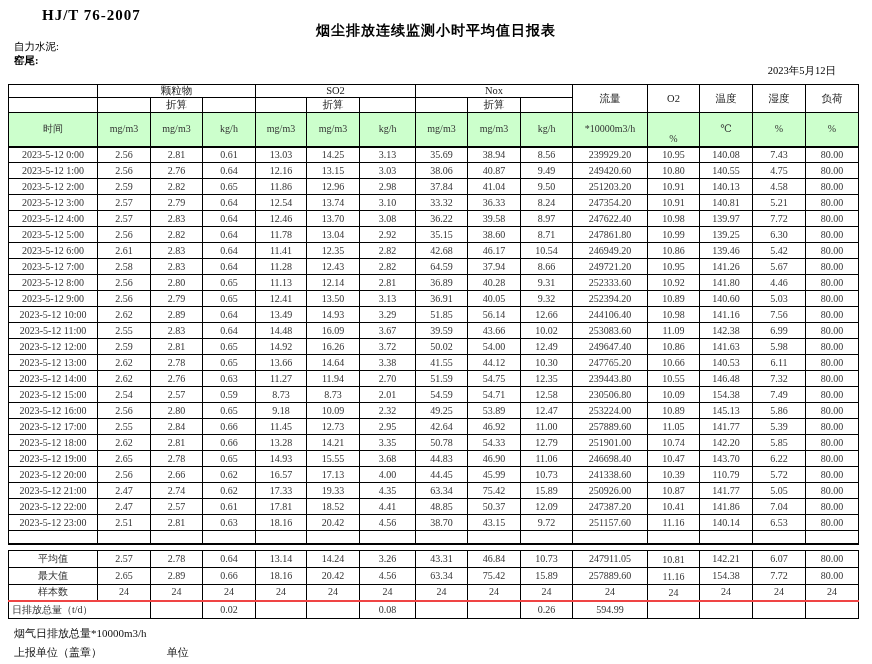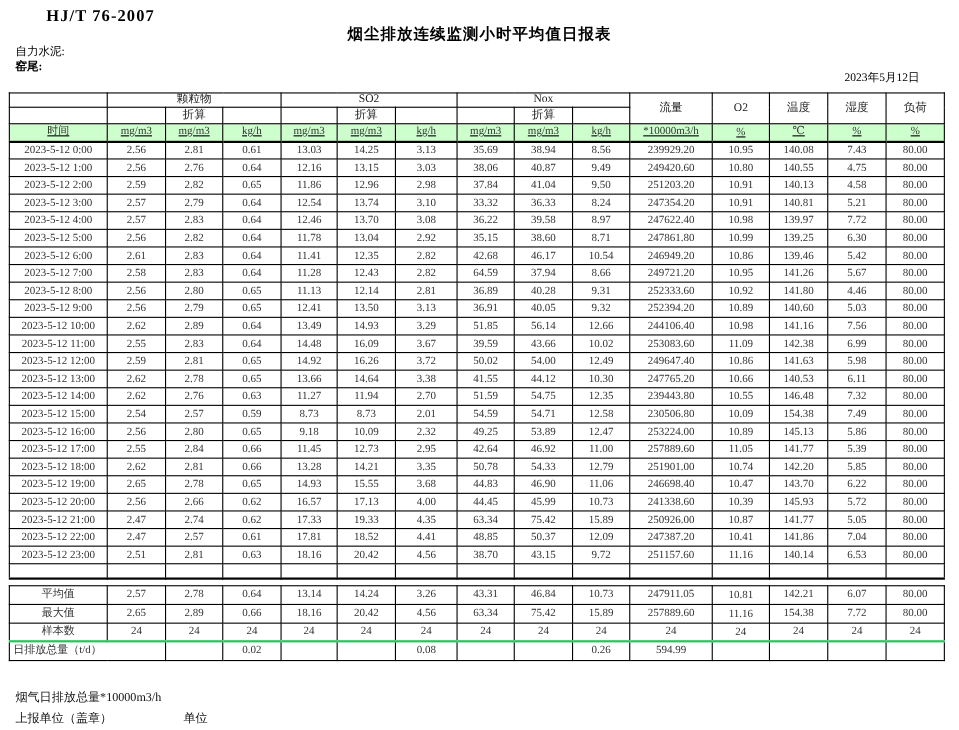--- a/index.html
+++ b/index.html
@@ -19,27 +19,27 @@
   td, th {
     border:1px solid #000; padding:0; margin:0;
     text-align:center; vertical-align:middle;
     font-size:10px; font-weight:normal; color:#333;
     white-space:nowrap; overflow:hidden; box-sizing:border-box;
     line-height:12px;
   }
   thead td, thead th { color:#1a1a1a; font-size:10.5px; }
   tr.h-row1 { height:11px; }
   tr.h-row2 { height:15px; }
-  tbody.units tr { height:16px;text-decoration:underline; }
+  tbody.units tr { height:34px; }
   tbody.units td { border-bottom:2px solid #000; }
   tbody.data tr { height:16px; }
   #tblA { border-bottom:2px solid #000; }
   .gap { height:5px; }
   #tblB tbody tr { height:17px;padding-left:35px; }
-  #tblB tr.day-total td { border-top:2px solid #22c55e; height:17px; }
+  #tblB tr.day-total td { border-top:2px solid #ef4444; height:17px; }
   td.col-11 { vertical-align:bottom; padding-bottom:1px; } 
   tr.day-total td.label-cell { text-align:left; padding-left:3px; }
   tr.empty-row { height:13px; }
 
   .footer { position:absolute; left:14px; top:626px; font-size:11px; color:#111; }
   .footer .line2 { margin-top:4px;text-align:center; }
   .footer .unit-label { display:inline-block; margin-left:62px; }
 </style>
 </head>
 <body>
@@ -460,21 +460,21 @@
           <td class="col-2">2.66</td>
           <td class="col-3">0.62</td>
           <td class="col-4">16.57</td>
           <td class="col-5">17.13</td>
           <td class="col-6">4.00</td>
           <td class="col-7">44.45</td>
           <td class="col-8">45.99</td>
           <td class="col-9">10.73</td>
           <td class="col-10">241338.60</td>
           <td class="col-11">10.39</td>
-          <td class="col-12">145.93</td>
+          <td class="col-12">110.79</td>
           <td class="col-13">5.72</td>
           <td class="col-14">80.00</td>
         </tr>
         <tr>
           <td class="col-0">2023-5-12 21:00</td>
           <td class="col-1">2.47</td>
           <td class="col-2">2.74</td>
           <td class="col-3">0.62</td>
           <td class="col-4">17.33</td>
           <td class="col-5">19.33</td>

